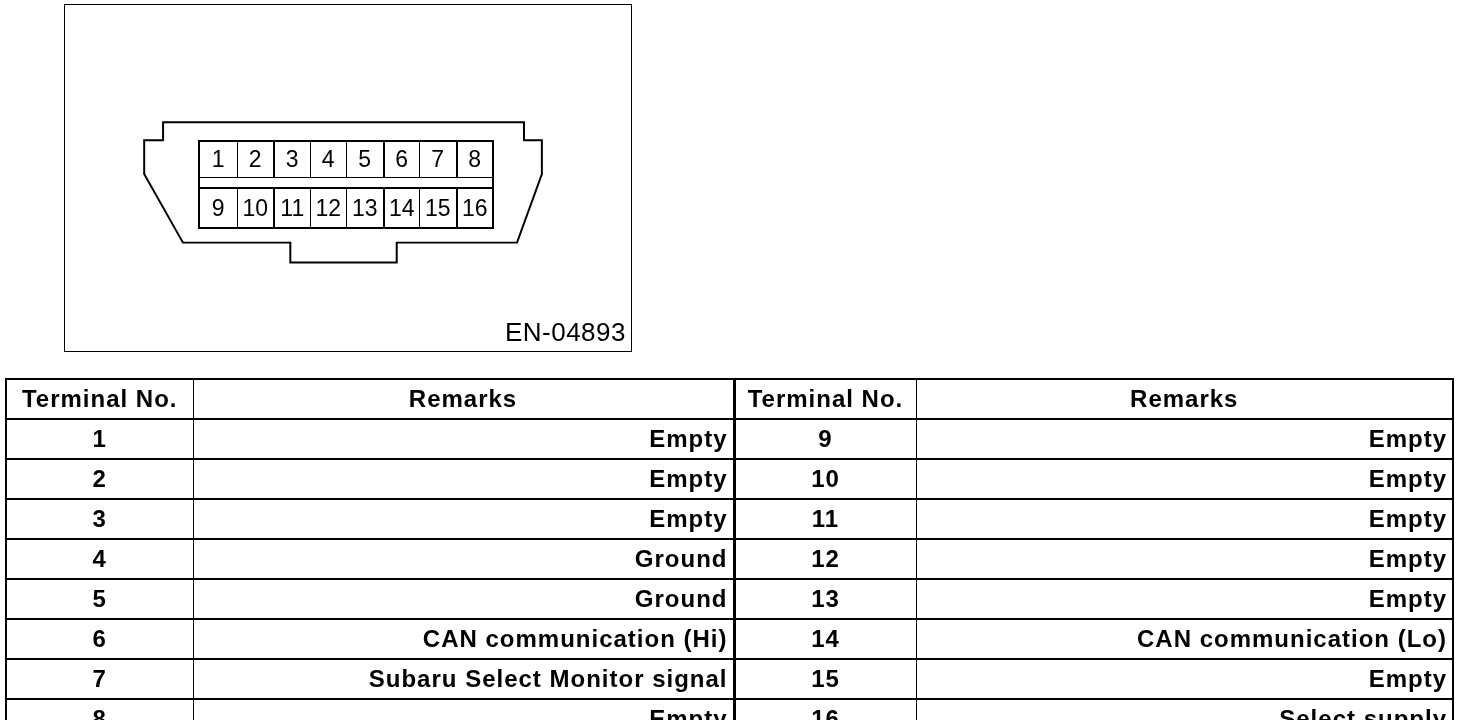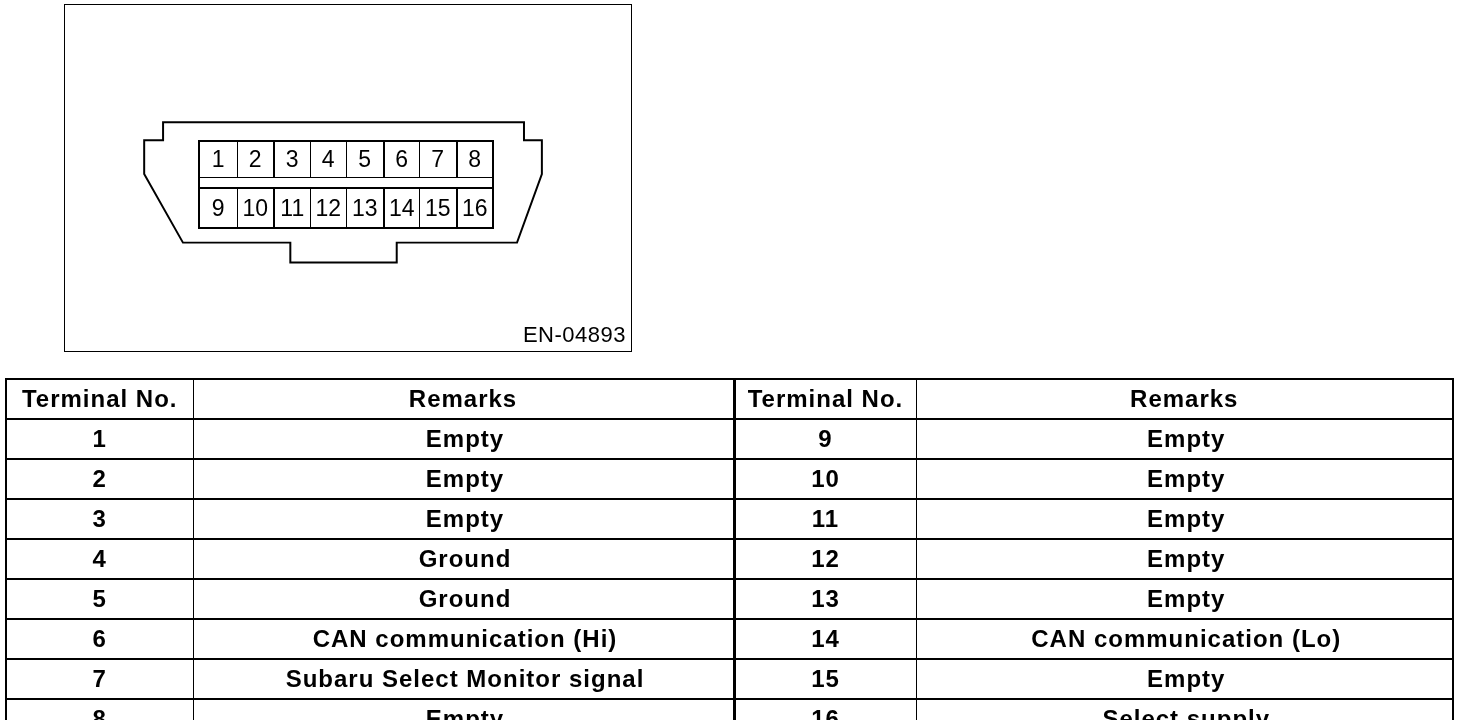--- a/index.html
+++ b/index.html
@@ -37,21 +37,21 @@
   .pin-cell {
     display: flex; align-items: center; justify-content: center;
     font-size: 23px; line-height: 1;
     border-left: 1px solid #000;
   }
   .pin-cell.first { border-left: none; }
   .pin-cell.thick { border-left-width: 2px; }
 
   .fig-label {
     position: absolute; right: 5px; bottom: 3px;
-    font-size: 22px; letter-spacing: 0.5px; margin-top: 21px;
+    font-size: 26px; letter-spacing: 0.5px; margin-top: 21px;
   }
 
   
   .term-table {
     position: absolute; left: 5px; top: 378px;
     width: 1447px;
     border-collapse: collapse; table-layout: fixed;
     border: 2px solid #000;
     font-size: 24px; letter-spacing: 1px;
   }
@@ -60,21 +60,21 @@
     border-bottom: 2px solid #000;
     border-left: 1px solid #000;
     border-right: 1px solid #000;
     font-weight: bold;
     overflow: hidden; white-space: nowrap;
     padding: 5px;
   }
   .term-table th { height: 27px; text-align: center; }
   .term-table td { height: 36px; }
   .term-table .num { text-align: center; }
-  .term-table .rem { text-align: center; padding-left: 9px; }
+  .term-table .rem { text-align: right; padding-left: 9px; }
   .term-table .mid-col { border-left: 3px solid #000; }
 </style>
 </head>
 <body>
 
 <div class="figure-box">
   <svg class="outline-svg" viewBox="0 0 568 348">
     <path d="M98,118 H461 V136 H479 V170 L454,239 H333 V259 H226 V239 H118 L79,170 V136 H98 Z" fill="#ffffff" stroke="#000000" stroke-width="2"></path>
   </svg>
 

